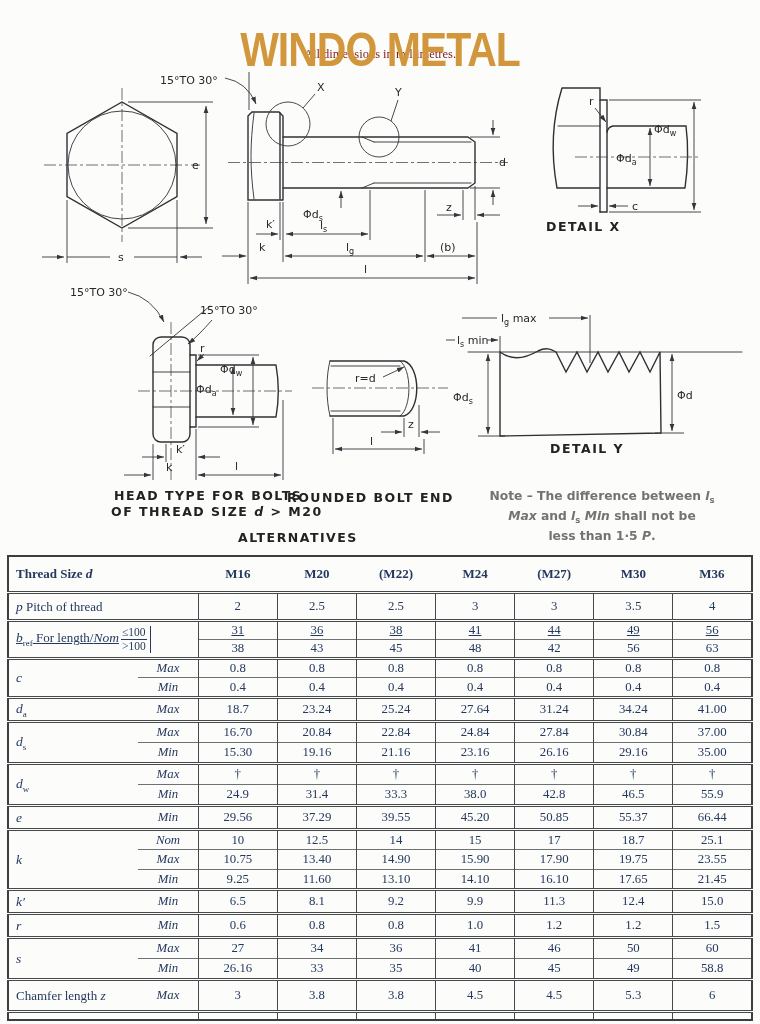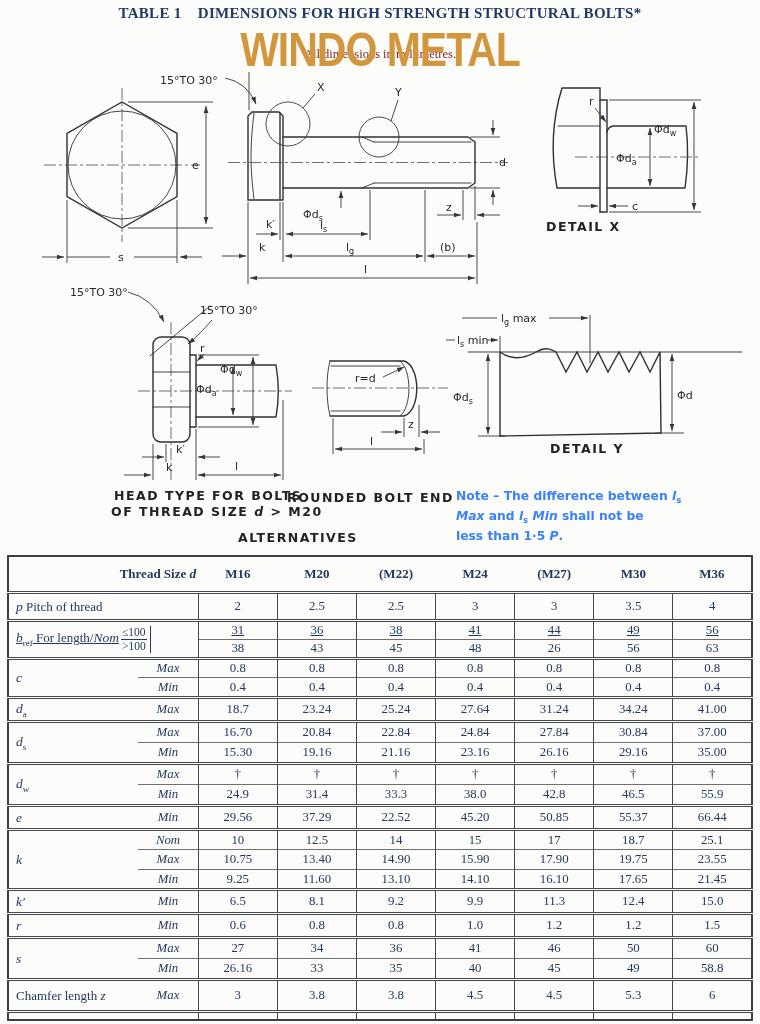--- a/index.html
+++ b/index.html
@@ -16,23 +16,23 @@
      font-size:41px;letter-spacing:-1px;color:#d2973c;z-index:2;white-space:nowrap;}
   .figs{position:absolute;top:60px;left:0;z-index:0;}
   .ln{stroke:#2e3033;stroke-width:1.4;fill:none;stroke-linecap:round;}
   .tn{stroke-width:.9;}
   .dim{stroke:#33363a;stroke-width:.9;fill:none;}
   .cl{stroke:#4a4e52;stroke-width:.8;fill:none;stroke-dasharray:12 3 3 3;}
   .lbl{font-family:"DejaVu Sans",sans-serif;font-size:11px;fill:#26282b;}
   .ss{font-size:8px;}
   .cap{font-family:"DejaVu Sans",sans-serif;font-weight:bold;font-size:12.5px;
        fill:#222;letter-spacing:1.5px;}
-  .note{position:absolute;left:456px;top:489px;width:292px;z-index:1;text-align:left;
+  .note{position:absolute;left:456px;top:489px;width:292px;z-index:1;text-align:center;
      font-family:"DejaVu Sans",sans-serif;font-weight:bold;font-size:12.3px;
-     line-height:15.5px;color:#3b82f6;}
+     line-height:15.5px;color:#737373;}
   .note i{font-style:italic;}
   .note sub{font-size:8.5px;}
   .tbl-wrap{position:absolute;top:555px;left:7px;z-index:1;}
   #dim-table{border-collapse:collapse;table-layout:fixed;width:746px;color:#24395e;
      border:2px solid #3c3f41;}
   #dim-table th,#dim-table td{font-family:"Liberation Serif",serif;vertical-align:middle;
      padding:0 2px;}
   #dim-table th{font-size:13px;font-weight:bold;border-bottom:3px double #46494c;height:34px;}
   #dim-table .val{font-size:12.8px;text-align:center;border-left:1.6px solid #46494c;}
   #dim-table .tag{font-size:12.8px;text-align:center;border-right:1.6px solid #46494c;}
@@ -45,21 +45,20 @@
   .stack{display:inline-block;vertical-align:middle;font-size:11.5px;line-height:1.1;
      border-right:1.4px solid #24395e;padding-right:3px;margin-left:2px;text-align:left;}
   .stack .t{border-bottom:1.2px solid #24395e;padding:0 1px;}
   .stack .b{padding:0 1px;}
 </style>
 </head>
 <body>
 
 <div class="page">
 
-  <div class="doc-title">TABLE 1    DIMENSIONS FOR HIGH STRENGTH STRUCTURAL BOLTS*</div>
   <div class="dims-note">All dimensions in millimetres.</div>
   <div class="watermark">WINDO METAL</div>
 
   <svg class="figs" width="760" height="495" viewBox="0 0 760 495">
     <defs>
       <marker id="ar" viewBox="0 0 10 8" refX="9" refY="4" markerWidth="9" markerHeight="8" orient="auto-start-reverse">
           <path d="M0,1 L9,4 L0,7 z" fill="#33363a"></path>
         </marker>
       <pattern id="hatch" width="7" height="7" patternUnits="userSpaceOnUse" patternTransform="rotate(45)">
         <line x1="0" y1="0" x2="0" y2="7" stroke="#2e3033" stroke-width="1"></line>
@@ -248,21 +247,21 @@
           <col style="width: 79px;">
           <col style="width: 79px;">
           <col style="width: 79px;">
           <col style="width: 79px;">
           <col style="width: 79px;">
           <col style="width: 79px;">
           <col style="width: 79px;">
         </colgroup>
         <thead>
           <tr>
-            <th class="lbl2" colspan="2" style="text-align: right;"><span>Thread Size </span><i>d</i></th>
+            <th class="lbl2" colspan="2" style="text-align: left;"><span>Thread Size </span><i>d</i></th>
             <th>M16</th>
             <th>M20</th>
             <th>(M22)</th>
             <th>M24</th>
             <th>(M27)</th>
             <th>M30</th>
             <th>M36</th>
           </tr>
         </thead>
         <tbody>
@@ -284,21 +283,21 @@
             <td class="val">41</td>
             <td class="val">44</td>
             <td class="val">49</td>
             <td class="val">56</td>
           </tr>
           <tr class="subrow" style="height: 19px;">
             <td class="val">38</td>
             <td class="val">43</td>
             <td class="val">45</td>
             <td class="val">48</td>
-            <td class="val">26</td>
+            <td class="val">42</td>
             <td class="val">56</td>
             <td class="val">63</td>
           </tr>
           <tr class="grp" style="height: 19px;">
             <td class="lbl2" rowspan="2"><i>c</i></td>
             <td class="tag"><i>Max</i></td>
             <td class="val">0.8</td>
             <td class="val">0.8</td>
             <td class="val">0.8</td>
             <td class="val">0.8</td>
@@ -367,21 +366,21 @@
             <td class="val">38.0</td>
             <td class="val">42.8</td>
             <td class="val">46.5</td>
             <td class="val">55.9</td>
           </tr>
           <tr class="grp" style="height: 24px;">
             <td class="lbl2" rowspan="1"><i>e</i></td>
             <td class="tag"><i>Min</i></td>
             <td class="val">29.56</td>
             <td class="val">37.29</td>
-            <td class="val">22.52</td>
+            <td class="val">39.55</td>
             <td class="val">45.20</td>
             <td class="val">50.85</td>
             <td class="val">55.37</td>
             <td class="val">66.44</td>
           </tr>
           <tr class="grp" style="height: 20px;">
             <td class="lbl2" rowspan="3"><i>k</i></td>
             <td class="tag"><i>Nom</i></td>
             <td class="val">10</td>
             <td class="val">12.5</td>

